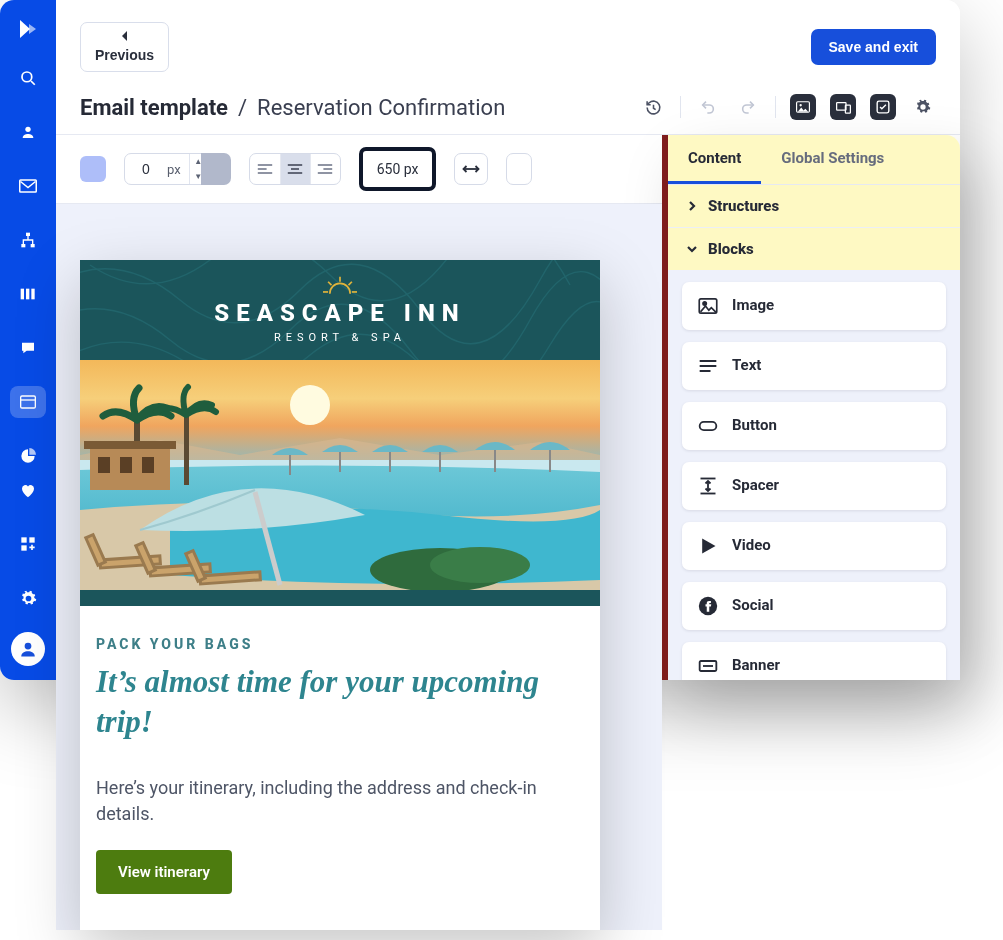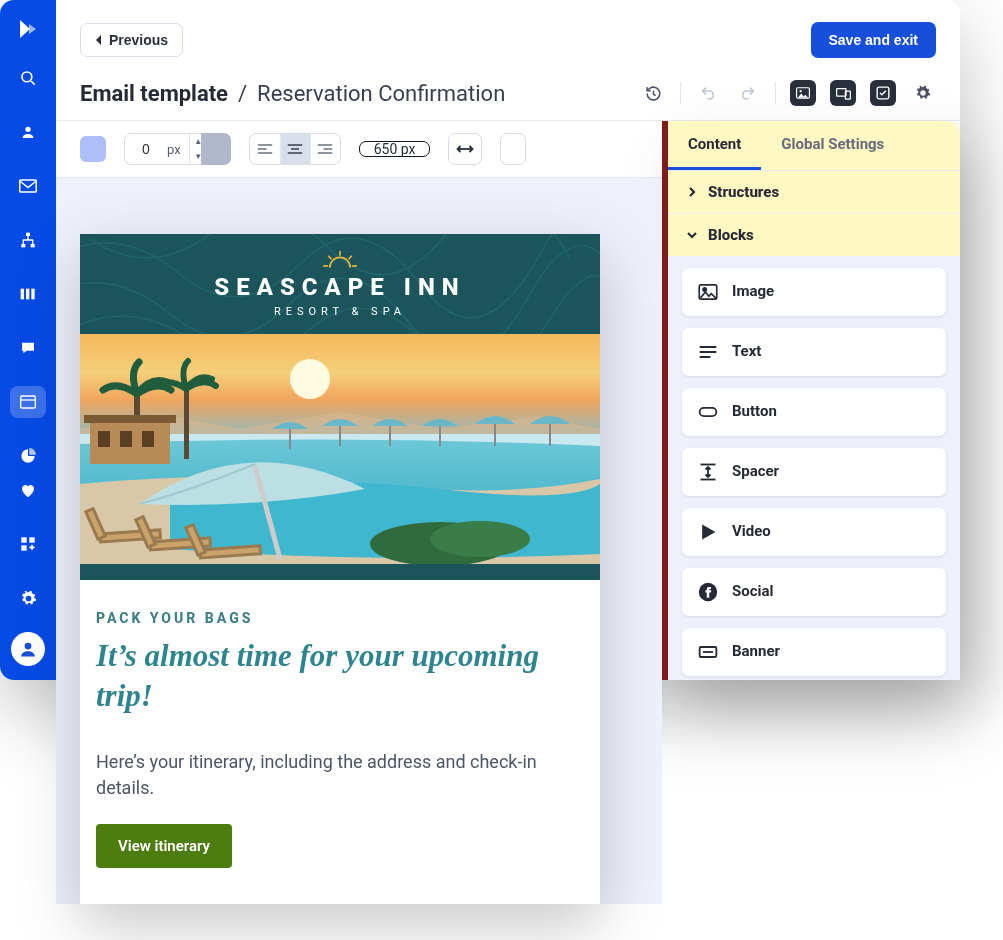--- a/index.html
+++ b/index.html
@@ -11,21 +11,21 @@
   .rail .logo { width: 30px; height: 30px; display:flex; align-items:center; justify-content:center; margin-bottom: 18px; }
   .rail-group { display:flex; flex-direction:column; align-items:center; gap:22px; }
   .rail-spacer { flex:1; }
   .rail-item { width: 36px; height: 32px; display:flex; align-items:center; justify-content:center; color:#fff; border-radius:8px; cursor:pointer; }
   .rail-item.selected { background: rgba(255,255,255,0.22); }
   .rail .avatar { width: 34px; height: 34px; border-radius: 50%; background:#fff; display:flex; align-items:center; justify-content:center; margin-top:18px; }
 
   
   .main { flex:1; display:flex; flex-direction:column; background:#fff; border-radius:0 14px 14px 0; min-width:0; }
   .topbar { display:flex; align-items:center; justify-content:space-between; padding: 22px 24px 0 24px; }
-  .prev-btn { border:1px solid #d9deeb; background:#fff; padding:8px 14px; border-radius:7px; font-size:14px; font-weight:600; color:#2a2f3c; display:flex; align-items:center; gap:6px; cursor:pointer; }
+  .prev-btn { border:1px solid #d9deeb; background:#fff; padding:8px 14px; border-radius:7px; font-size:14px; font-weight:600; color:#2a2f3c; display:flex; align-items:center; gap:6px; cursor:pointer;flex-direction:column; }
   .save-btn { background:#174fdb; color:#fff; border:none; padding:10px 18px; border-radius:7px; font-size:14px; font-weight:700; cursor:pointer; }
 
   .title-row { display:flex; align-items:center; justify-content:space-between; padding: 22px 24px 14px 24px; border-bottom:1px solid #e6e9f2; }
   .title-row .left { display:flex; align-items:baseline; gap:10px; font-size:22px; color:#3a3f50; }
   .title-row .left .strong { font-weight:700; color:#262a36; }
   .title-row .right { display:flex; align-items:center; gap:14px; color:#5b6273; }
   .icon-btn { width:26px; height:26px; display:flex; align-items:center; justify-content:center; border-radius:6px; cursor:pointer; }
   .icon-btn.dark { background:#2a2f3c; color:#fff; }
   .vdiv { width:1px; height:22px; background:#e1e5ef; }
 
@@ -38,21 +38,21 @@
   .field { display:flex; align-items:center; border:1px solid #d6dbe8; border-radius:7px; overflow:hidden; height:32px; }
   .field input { width:42px; border:none; text-align:center; font-size:14px; color:#2a2f3c; outline:none; }
   .field .unit { font-size:13px; color:#595f6e; padding-right:8px; }
   .stepper { width:18px; display:flex; flex-direction:column; border-left:1px solid #e1e5ef; height:100%; }
   .stepper span { flex:1; display:flex; align-items:center; justify-content:center; font-size:8px; color:#5b6273; cursor:pointer; }
   .dark-swatch { width:30px; height:32px; background:#b1b8cb; border-radius:0 7px 7px 0; margin-left:-7px; }
   .align-group { display:flex; border:1px solid #d6dbe8; border-radius:7px; overflow:hidden; height:32px; }
   .align-btn { width:30px; display:flex; align-items:center; justify-content:center; cursor:pointer; }
   .align-btn + .align-btn { border-left:1px solid #e5e8f0; }
   .align-btn.active { background:#d9deeb; }
-  .width-chip { border:1px solid #0f172a; border-radius:7px; height:16px; padding:0 14px; display:flex; align-items:center; font-size:14px; color:#2a2f3c; }
+  .width-chip { border:4px solid #0f172a; border-radius:7px; height:44px; padding:0 14px; display:flex; align-items:center; font-size:14px; color:#2a2f3c; }
   .expand-btn { width:34px; height:32px; border:1px solid #d6dbe8; border-radius:7px; display:flex; align-items:center; justify-content:center; cursor:pointer; }
   .mini-swatch { width:26px; height:32px; border:1px solid #d6dbe8; border-radius:7px; }
 
   .canvas-viewport { flex:1; background:#eef1fb; padding: 56px 0 0 24px; overflow:visible; position:relative; }
 
   
   .email-card { width:520px; background:#fff; box-shadow: 0 22px 60px rgba(0,0,0,0.22); overflow:hidden; }
   .hero { position:relative; height:346px; background:#1b555b; }
   .hero-top { height:100px; background:#1b555b; position:relative; display:flex; align-items:center; justify-content:center; flex-direction:column; color:#fff; overflow:hidden; }
   .leaf-bg { position:absolute; inset:0; opacity:0.42; }

